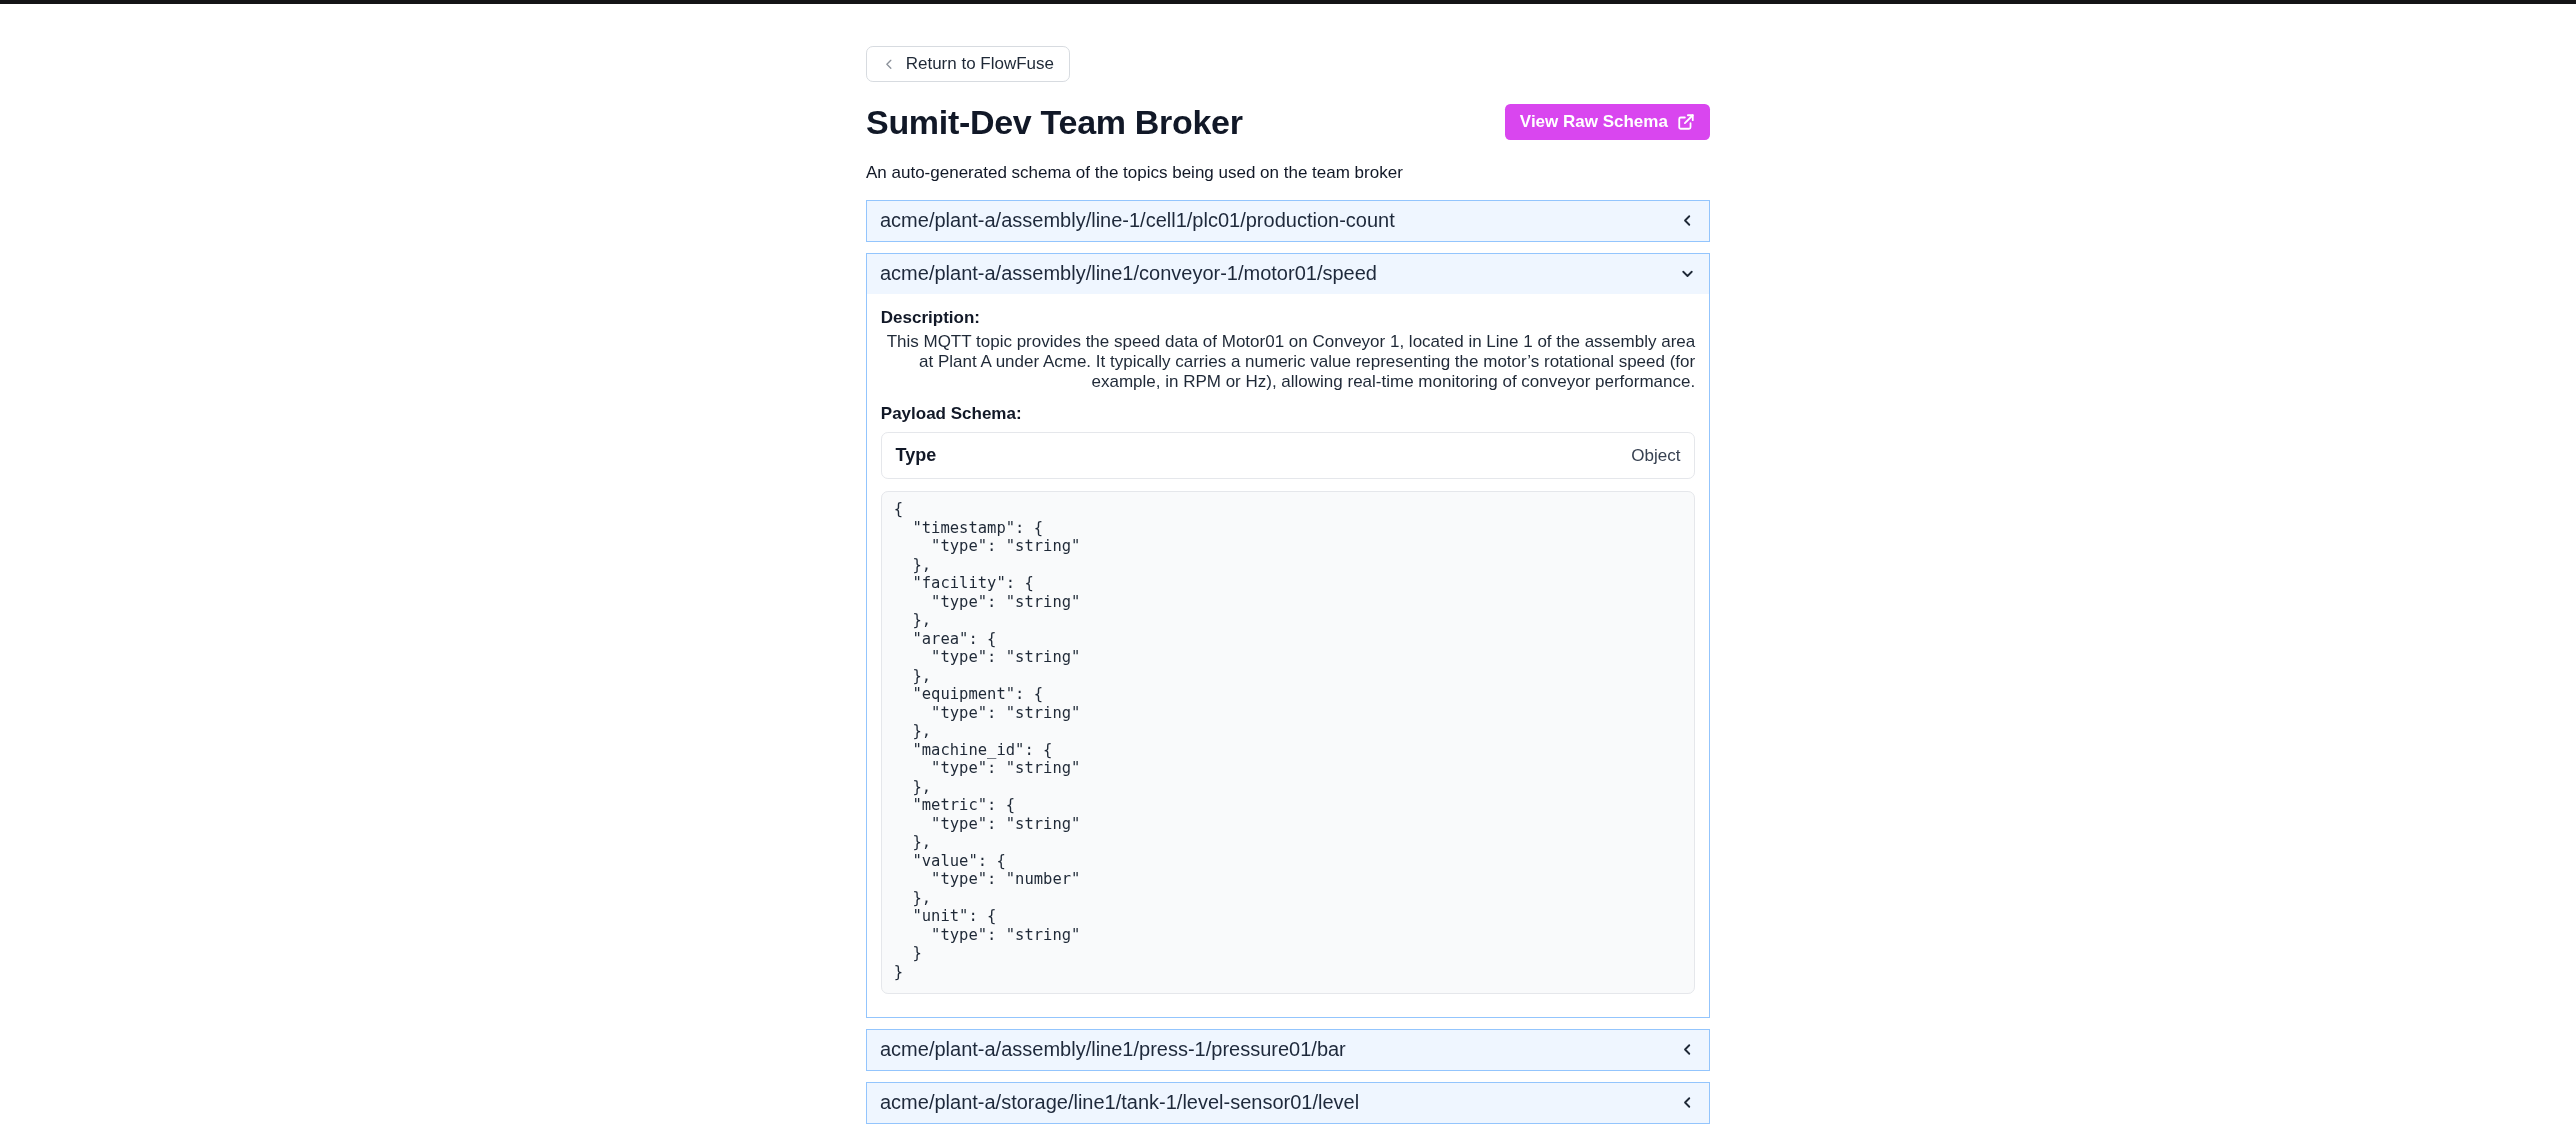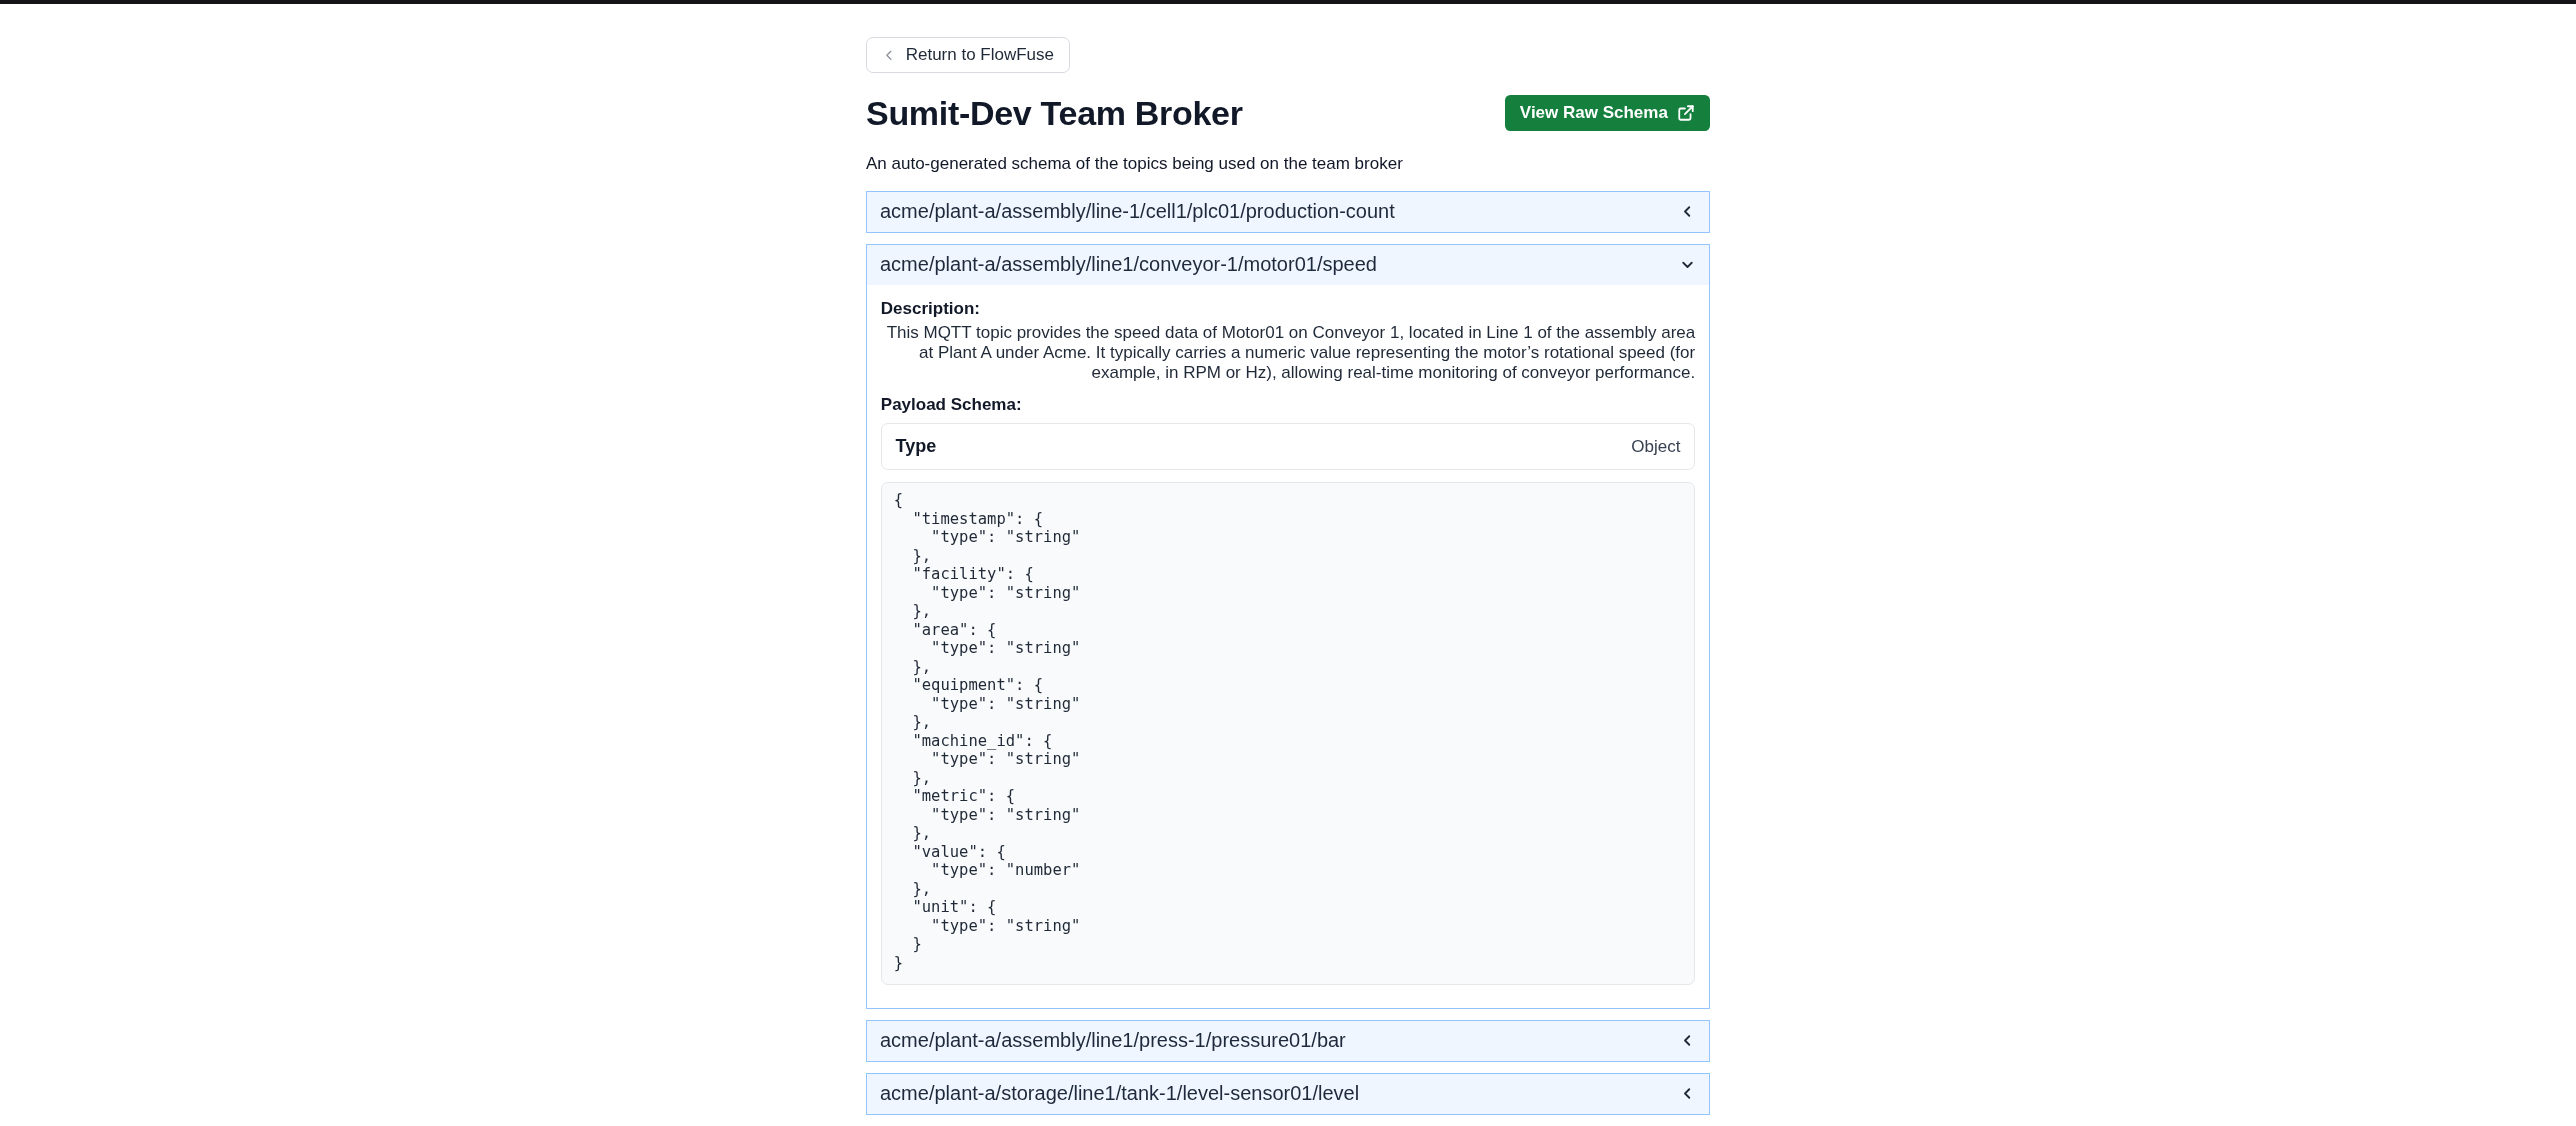--- a/index.html
+++ b/index.html
@@ -6,37 +6,37 @@
   html, body { margin: 0; padding: 0; }
   body {
     width: 2576px; height: 1127px;
     background: #ffffff;
     font-family: "Liberation Sans", sans-serif;
     color: #1f2937;
     overflow: hidden;
     position: relative;
   }
   .top-edge { height: 4.3px; width: 100%; background: #141416; }
-  .container { width: 844px; margin: 7px auto; padding-top: 26px; }
+  .container { width: 844px; margin: 16px auto; padding-top: 26px; }
 
   .return-btn {
     display: inline-flex; align-items: center; gap: 9.5px;
     height: 36px; padding: 0 14.6px;
     background: #ffffff; border: 0.9px solid #d7dbe0; border-radius: 6.9px;
     font-family: inherit; font-size: 17px; color: #1f2937; cursor: pointer;
   }
   .return-btn .chev { display: flex; color: #8b919a; }
 
   .title-row { display: flex; justify-content: space-between; align-items: center; margin-top: 20.7px; }
   .page-title { margin: 0; font-size: 34px; font-weight: 700; color: #111827; letter-spacing: -0.3px; }
 
   .raw-btn {
     display: inline-flex; align-items: center; gap: 9.5px;
     height: 36px; padding: 0 14.6px;
-    background: #15803d; border: none; border-radius: 5.2px;
+    background: #d946ef; border: none; border-radius: 5.2px;
     font-family: inherit; font-size: 17px; font-weight: 700; color: #ffffff; cursor: pointer;
   }
   .raw-btn .ext { display: flex; }
 
   .subtitle { margin: 20.7px 0 0; font-size: 17px; color: #111827; }
 
   .topics { margin-top: 17px; display: flex; flex-direction: column; gap: 11.2px; }
   .topic {
     border: 1.7px solid #93c5fd; border-radius: 0;
     background: #eff6ff; overflow: hidden;

